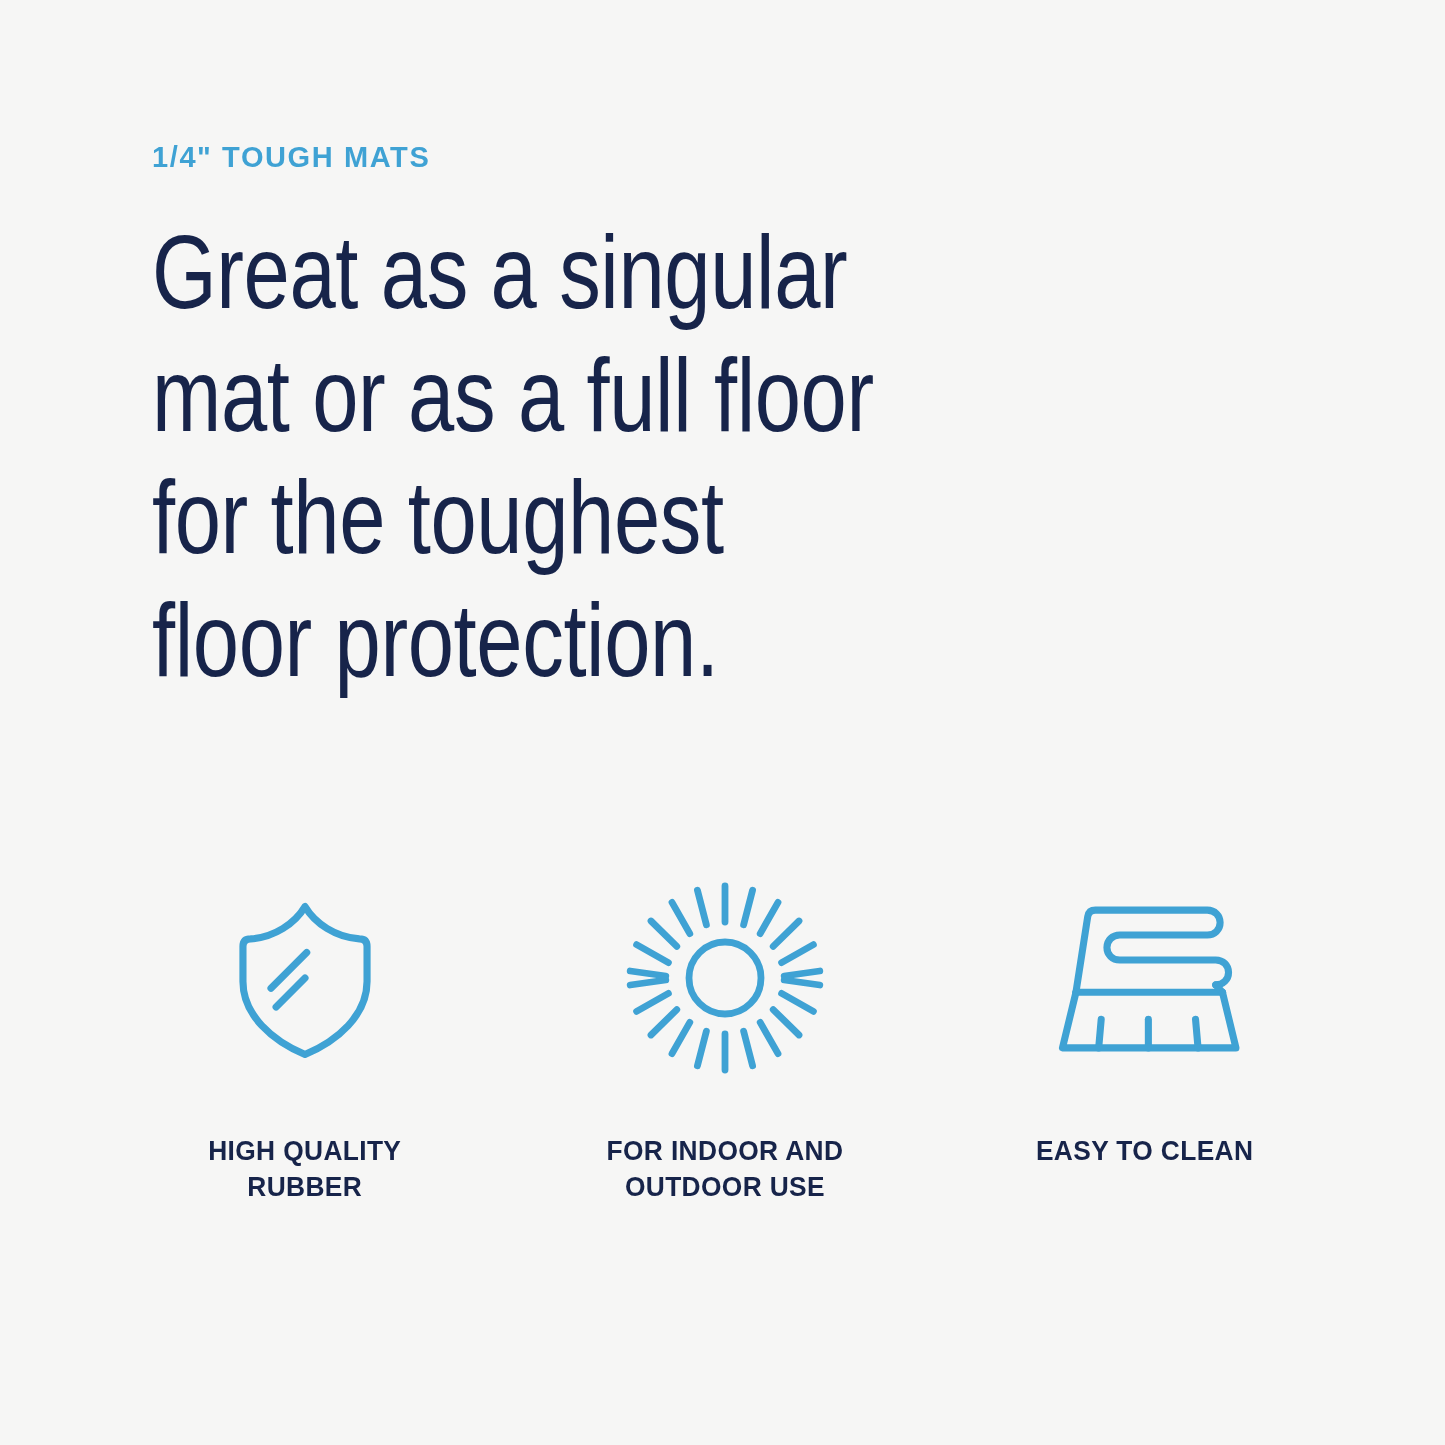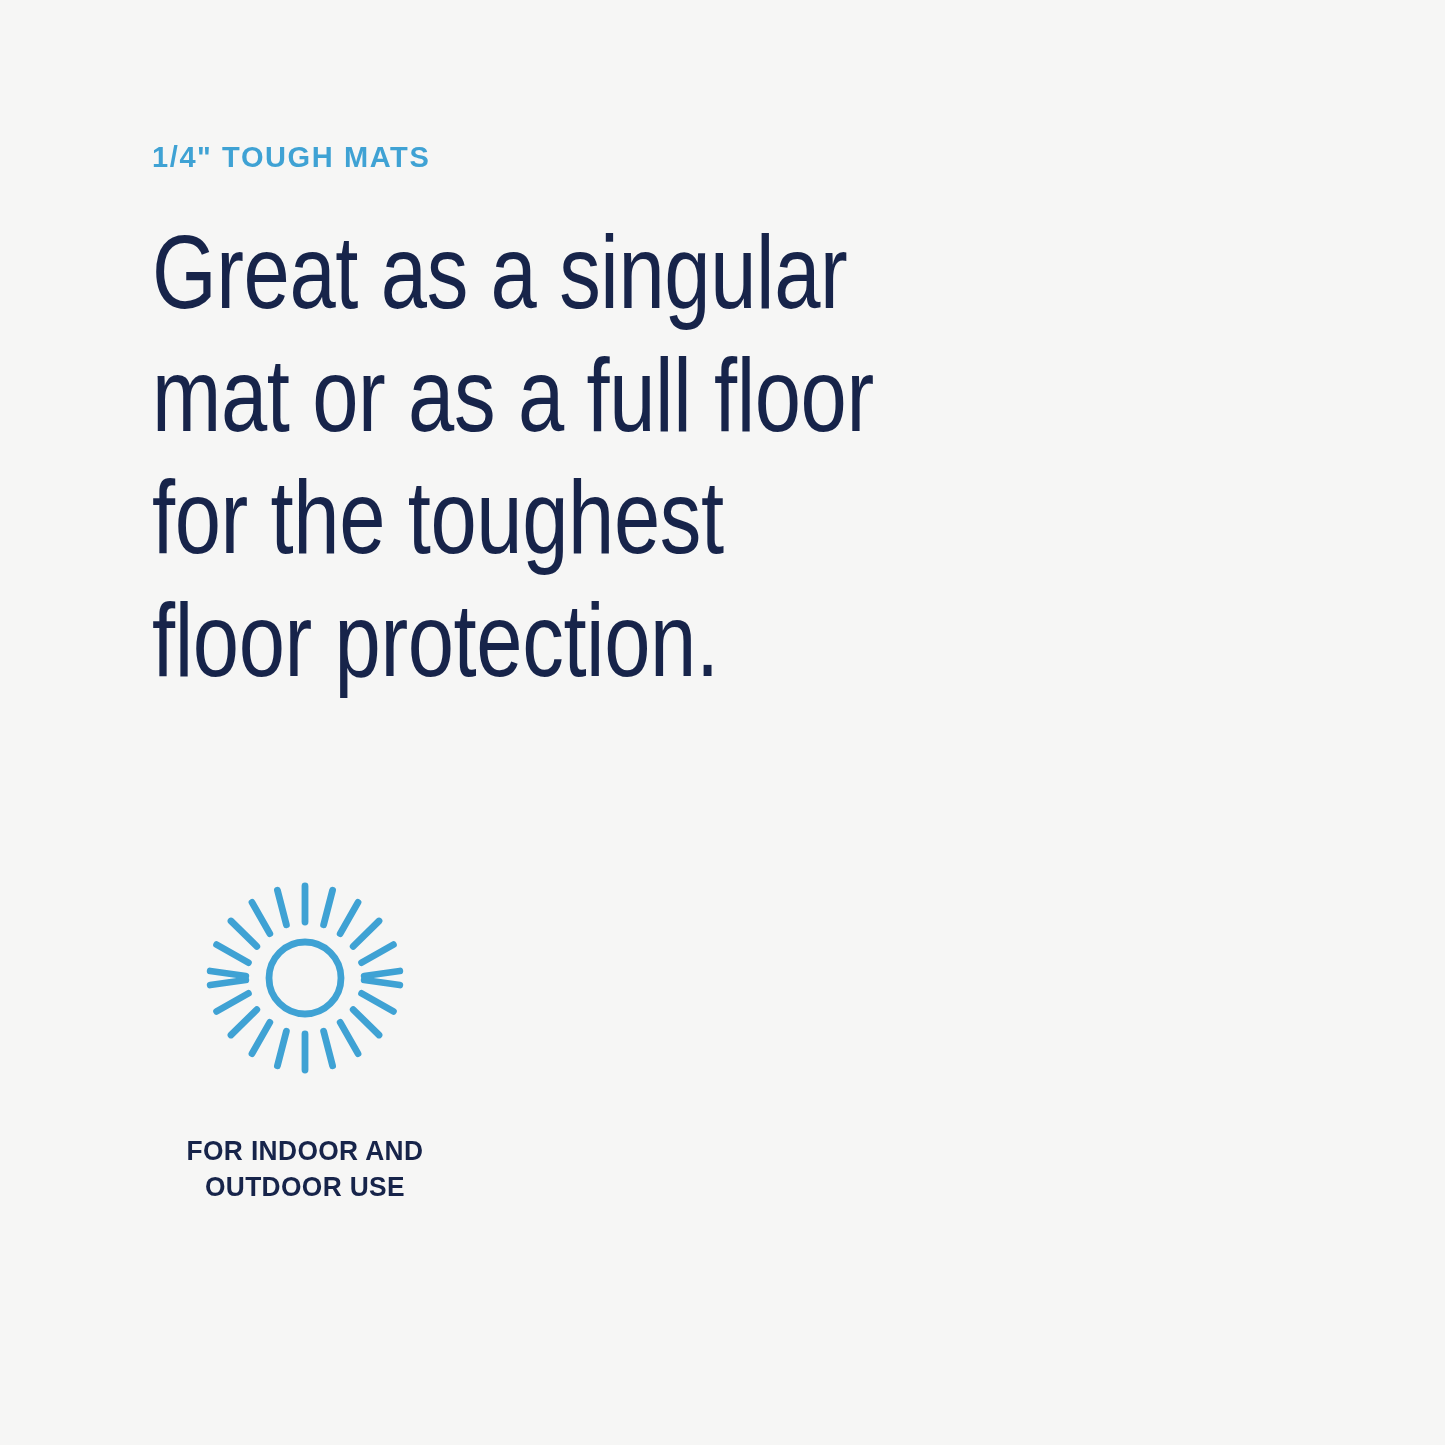--- a/index.html
+++ b/index.html
@@ -113,20 +113,41 @@
       <span class="hl-line">Great as a singular</span>
       <span class="hl-line">mat or as a full floor</span>
       <span class="hl-line">for the toughest</span>
       <span class="hl-line">floor protection.</span>
     </div>
 
   </div>
 
   <div class="features">
 
+    <div class="feature">
+      <div class="feature-icon">
+        <svg width="170" height="170" viewBox="0 0 100 100" fill="none" stroke="#3fa2d4" stroke-width="4.2" stroke-linecap="round" stroke-linejoin="round">
+          <path d="M50 8
+                   C 44 18, 32 26, 18 27
+                   C 15 27, 13.5 28.5, 13.5 31.5
+                   L 13.5 52
+                   C 13.5 72, 31 87, 50 95
+                   C 69 87, 86.5 72, 86.5 52
+                   L 86.5 31.5
+                   C 86.5 28.5, 85 27, 82 27
+                   C 68 26, 56 18, 50 8 Z"></path>
+          <line x1="30" y1="56" x2="51" y2="35"></line>
+          <line x1="33" y1="67" x2="50" y2="50"></line>
+        </svg>
+      </div>
+      <div class="feature-label">
+        <span>HIGH QUALITY</span><br>
+        <span>RUBBER</span>
+      </div>
+    </div>
 
     <div class="feature">
       <div class="feature-icon">
         <svg width="200" height="200" viewBox="0 0 100 100" fill="none" stroke="#3fa2d4" stroke-width="3.4" stroke-linecap="round">
           <circle cx="50" cy="50" r="18"></circle>
           <g>
             <line x1="50" y1="4" x2="50" y2="22"></line>
             <line x1="63.8" y1="6.1" x2="59.3" y2="23.4"></line>
             <line x1="76.5" y1="12.2" x2="67.6" y2="27.8"></line>
             <line x1="87.0" y1="21.5" x2="74.1" y2="34.2"></line>
@@ -150,16 +171,48 @@
             <line x1="36.2" y1="6.1" x2="40.7" y2="23.4"></line>
           </g>
         </svg>
       </div>
       <div class="feature-label">
         <span>FOR INDOOR AND</span><br>
         <span>OUTDOOR USE</span>
       </div>
     </div>
 
+    <div class="feature">
+      <div class="feature-icon">
+        <svg width="186" height="160" viewBox="0 0 110 95" fill="none" stroke="#3fa2d4" stroke-width="4.2" stroke-linecap="round" stroke-linejoin="round">
+
+          <path d="M14 56
+                   L 21 11
+                   C 21.4 8.6, 23 7.2, 25.6 7.2
+                   L 92 7.2
+                   C 96.4 7.2, 99.6 10.4, 99.6 14.6
+                   C 99.6 18.8, 96.4 22, 92 22
+                   L 40 22
+                   C 35.6 22, 32.4 25.2, 32.4 29.4
+                   C 32.4 33.6, 35.6 36.8, 40 36.8
+                   L 97 36.8
+                   C 101.4 36.8, 104.6 40, 104.6 44.2
+                   C 104.6 48.4, 101.4 51.6, 97 51.6
+                   L 97 51.6"></path>
+
+          <path d="M14 56 L 101 56"></path>
+          <path d="M97 51.6 L 101 56"></path>
+
+          <path d="M14 56 L 6 89 L 109 89 L 101 56"></path>
+
+          <line x1="29" y1="72" x2="27.5" y2="89"></line>
+          <line x1="57" y1="72" x2="57" y2="89"></line>
+          <line x1="85" y1="72" x2="86.5" y2="89"></line>
+        </svg>
+      </div>
+      <div class="feature-label">
+        <span>EASY TO CLEAN</span>
+      </div>
+    </div>
 
   </div>
 
 </div>
 
 </body></html>

